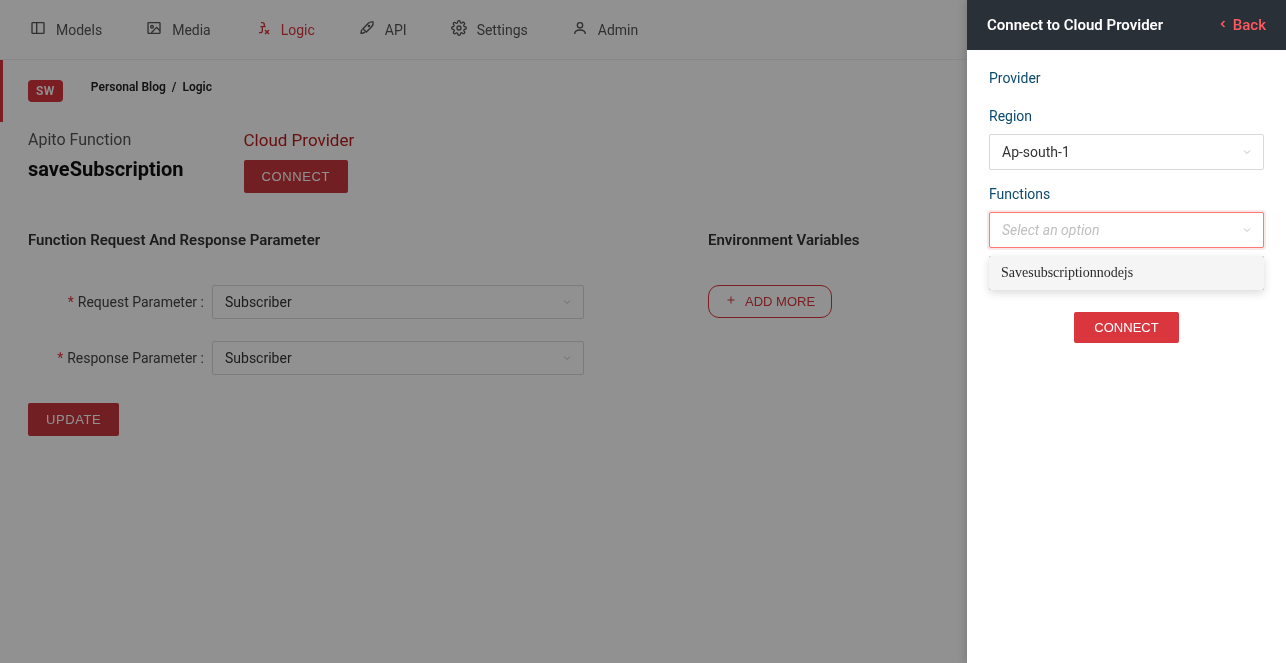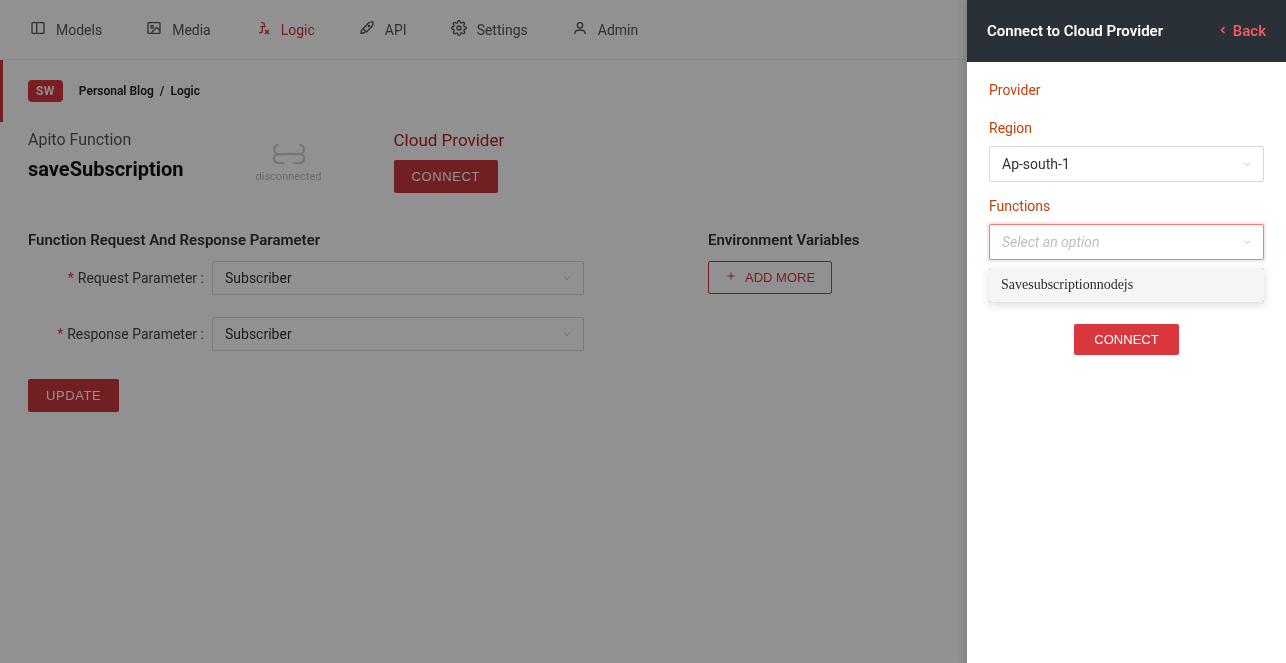--- a/index.html
+++ b/index.html
@@ -55,22 +55,22 @@
       position: absolute;
       left: 0;
       top: 0;
       width: 3px;
       height: 62px;
       background: #d9363e;
     }
 
     .breadcrumb-row {
       display: flex;
-      align-items: center;
-      gap: 16px;
+      align-items: flex-start;
+      gap: 28px;
       padding: 20px 24px 0 24px;
     }
     .sw-badge {
       background: #d9363e;
       color: #fff;
       font-size: 12px;
       font-weight: 600;
       padding: 4px 8px;
       border-radius: 4px;
       letter-spacing: 0.5px;
@@ -141,21 +141,21 @@
       gap: 40px;
       padding: 28px 24px 0 24px;
     }
     .col { flex: 0 0 640px; }
     .col2 { flex: 1; }
 
     .section-title {
       font-size: 15px;
       font-weight: 600;
       color: #333;
-      margin-bottom: 12px;
+      margin-bottom: 36px;
     }
 
     .form-row {
       display: flex;
       align-items: center;
       margin-bottom: 22px;
     }
     .form-label {
       width: 184px;
       text-align: right;
@@ -197,21 +197,21 @@
       margin-top: 6px;
       display: inline-block;
     }
 
     .btn-outline-red {
       border: 1px solid #d9363e;
       color: #d9363e;
       background: #fff;
       padding: 8px 16px;
       font-size: 13px;
-      border-radius: 2px;
+      border-radius: 11px;
       cursor: pointer;
       display: inline-flex;
       align-items: center;
       gap: 8px;
     }
     .btn-outline-red svg { width: 12px; height: 12px; }
 
     
     .dim-overlay {
       position: absolute;
@@ -227,21 +227,21 @@
       top: 0;
       width: 319px;
       height: 663px;
       background: #fff;
       z-index: 20;
       display: flex;
       flex-direction: column;
       box-shadow: -2px 0 8px rgba(0,0,0,0.15);
     }
     .drawer-header {
-      height: 62px;
+      height: 50px;
       background: #2a3037;
       color: #fff;
       display: flex;
       align-items: center;
       justify-content: space-between;
       padding: 0 20px;
       font-size: 15px;
       font-weight: 600;
     }
     .drawer-back {
@@ -256,21 +256,21 @@
     .drawer-back svg { width: 12px; height: 12px; }
 
     .drawer-body {
       padding: 20px 22px;
       display: flex;
       flex-direction: column;
       gap: 4px;
     }
     .d-label {
       font-size: 14px;
-      color: #c2410c;
+      color: #0c4a6e;
       margin-bottom: 6px;
       margin-top: 12px;
     }
     .d-label:first-child { margin-top: 0; }
 
     .d-select {
       width: 100%;
       height: 36px;
       border: 1px solid #d9d9d9;
       border-radius: 2px;
@@ -412,32 +412,20 @@
       <span>Logic</span>
     </div>
   </div>
 
   <div class="function-header">
     <div class="func-left">
       <div class="sub-label">Apito Function</div>
       <div class="func-name">saveSubscription</div>
     </div>
 
-    <div class="disconnected">
-      <span>
-        <svg viewBox="0 0 48 24" fill="none" stroke="#cfcfcf" stroke-width="3">
-            <path d="M18 12H10a6 6 0 0 1 0-12h0"></path>
-            <path d="M10 12a6 6 0 0 0 0 12h8"></path>
-            <path d="M30 12h8a6 6 0 0 0 0-12h0"></path>
-            <path d="M38 12a6 6 0 0 1 0 12h-8"></path>
-            <line x1="16" y1="12" x2="32" y2="12"></line>
-          </svg>
-      </span>
-      <span class="disconnected-label">disconnected</span>
-    </div>
 
     <div class="cloud-prov">
       <div class="cp-label">Cloud Provider</div>
       <button class="btn-red">CONNECT</button>
     </div>
   </div>
 
 
   <div class="two-col">
     <div class="col">

